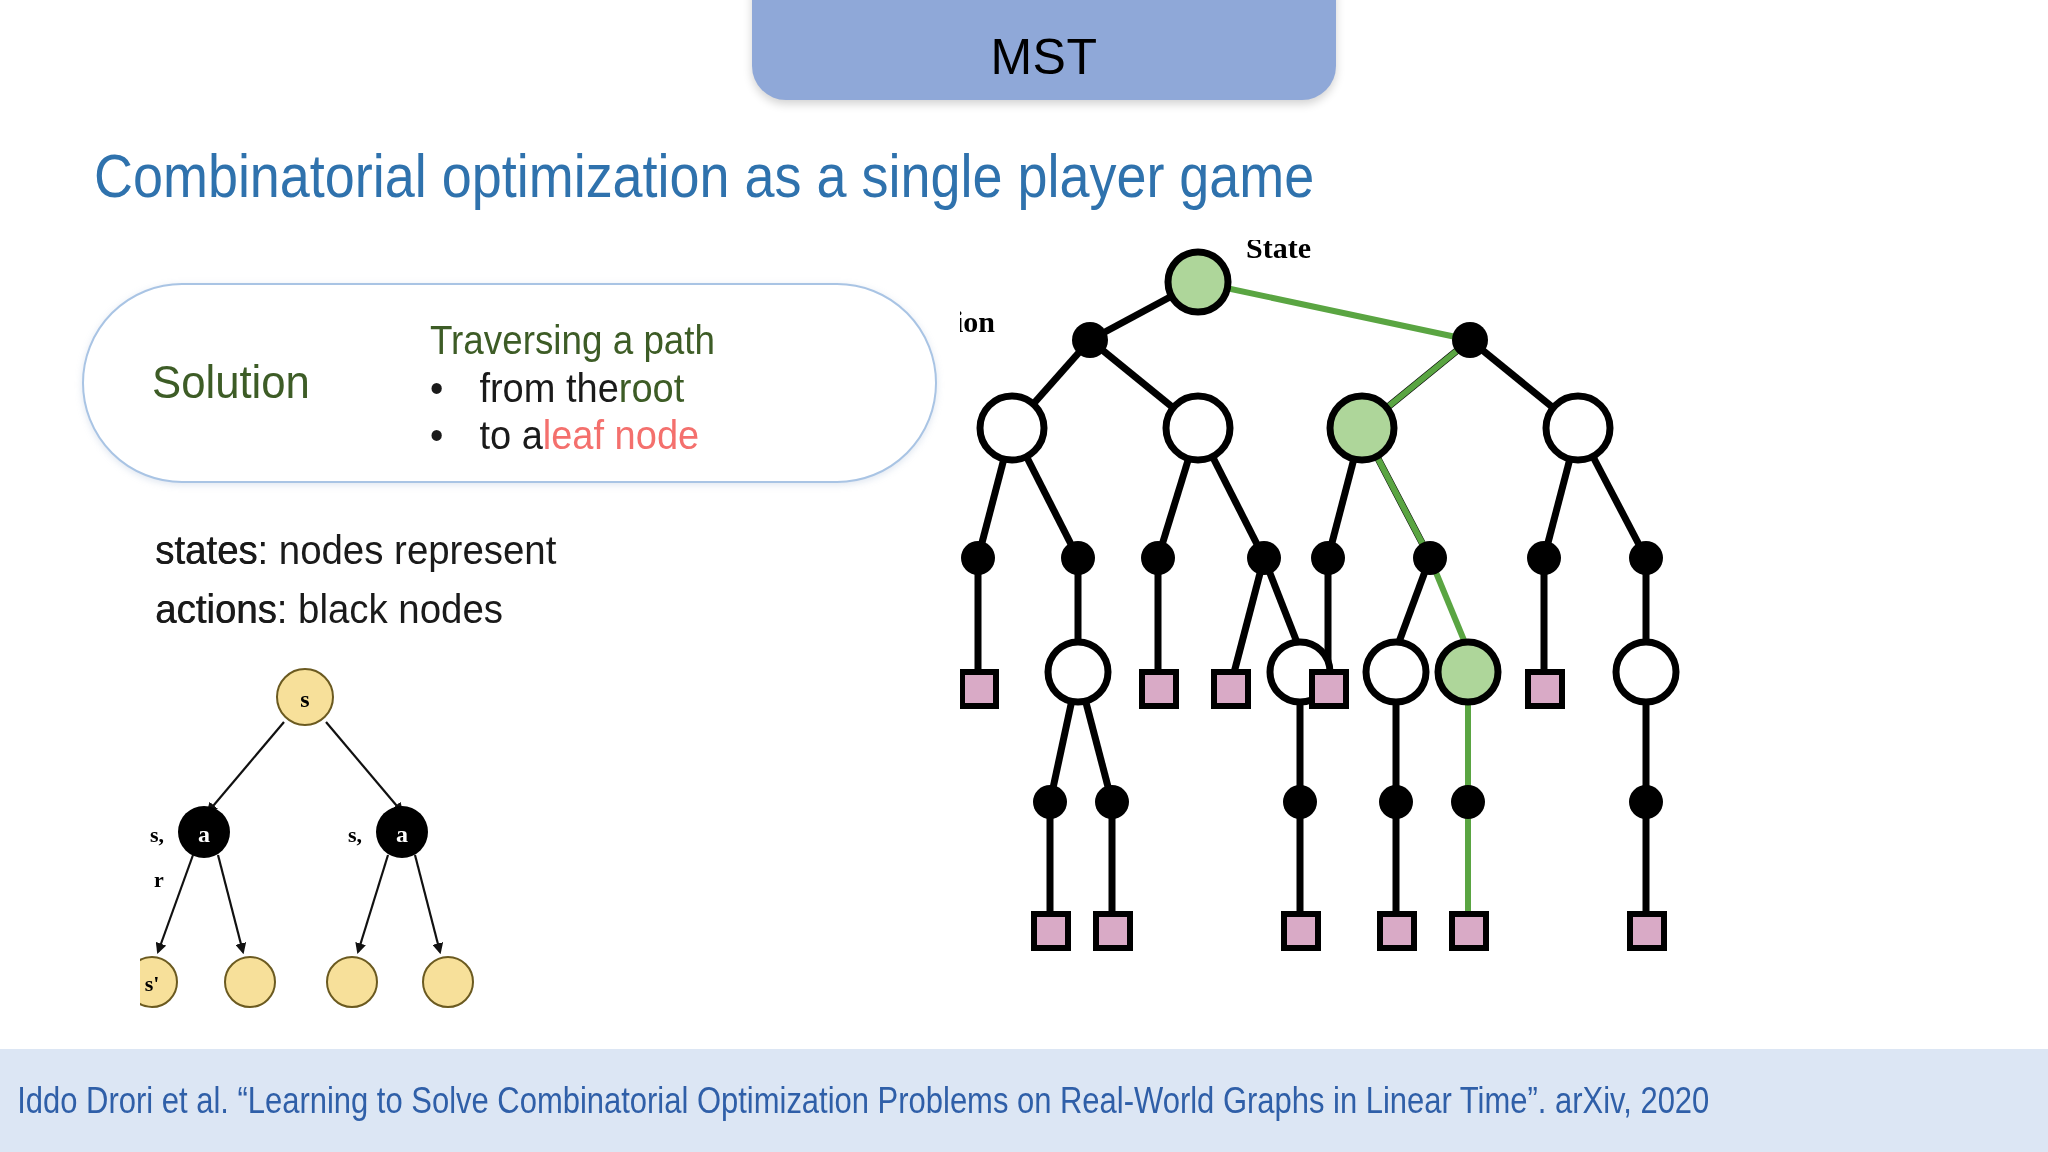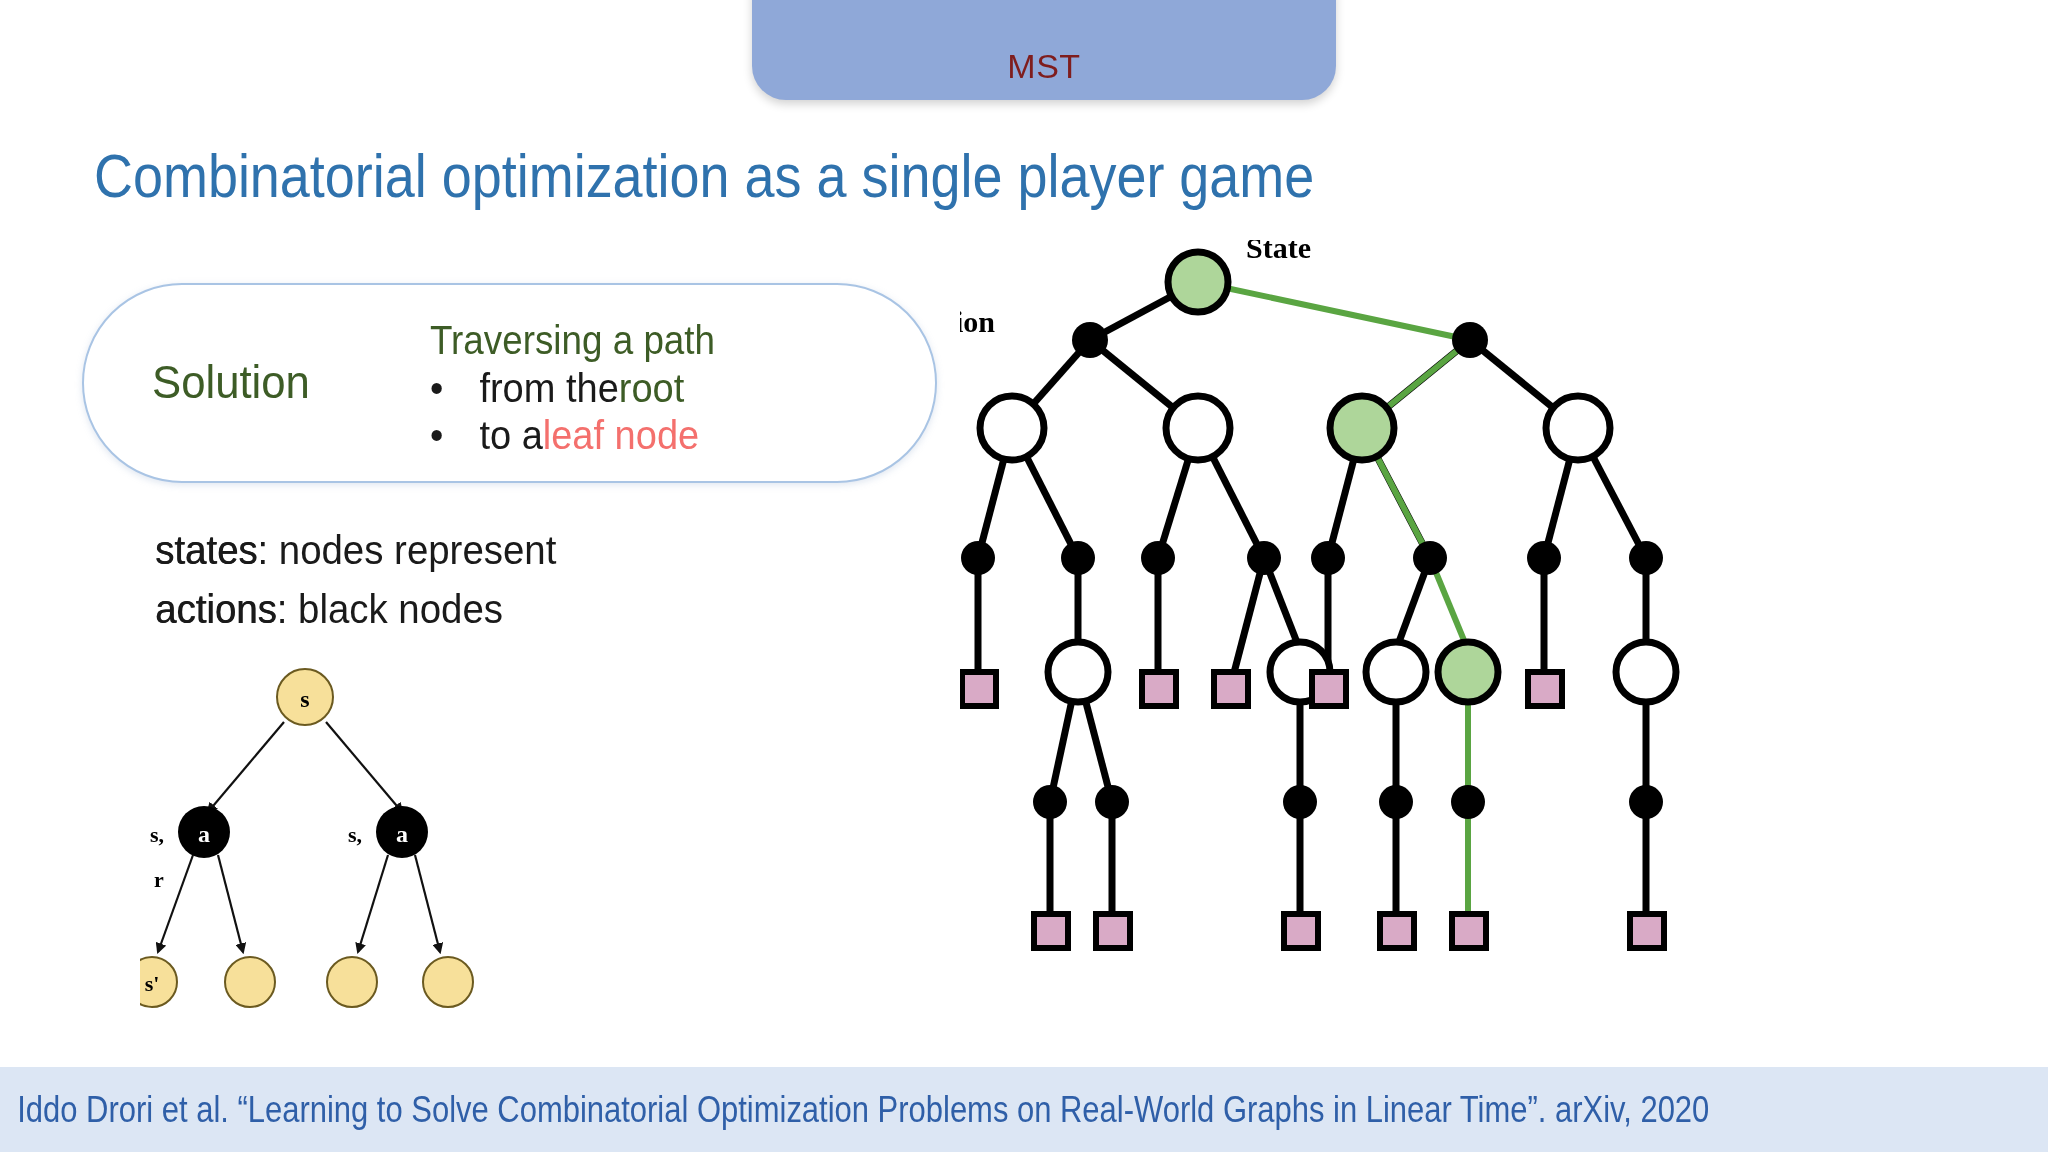--- a/index.html
+++ b/index.html
@@ -16,22 +16,22 @@
     position: absolute;
     left: 752px; top: -38px;
     width: 584px; height: 138px;
     background: #8fa8d8;
     border-radius: 34px;
     box-shadow: 0 4px 10px rgba(0,0,0,0.18);
     display: flex; align-items: flex-end; justify-content: center;
     padding-bottom: 14px;
   }
   .chapter-tab span {
-    color: #7f1d1d;
-    font-size: 34px;
+    color: #000000;
+    font-size: 50px;
     font-family: "Liberation Sans", sans-serif;
     letter-spacing: 0.5px;
   }
 
   
   .page-title {
     position: absolute;
     left: 94px; top: 140px;
     font-size: 62px;
     color: #2f72ad;
@@ -107,21 +107,21 @@
   
   .mdp-wrap { position:absolute; left: 140px; top: 662px; width: 420px; height: 400px; }
 
   
   .mcts-wrap { position:absolute; left: 960px; top: 240px; width: 1060px; height: 830px; text-align: center; }
 
   
   .footer-bar {
     position: absolute;
     left: 0; bottom: 0;
-    width: 2048px; height: 85px;
+    width: 2048px; height: 103px;
     background: #dce6f4;
     display: flex; align-items: center;
   }
   .footer-text {
     padding-left: 20px;
     font-size: 36px;
     color: #2f5fa8;
     font-family: "Liberation Sans", sans-serif;
     transform: scaleX(0.86);
     transform-origin: left center;

